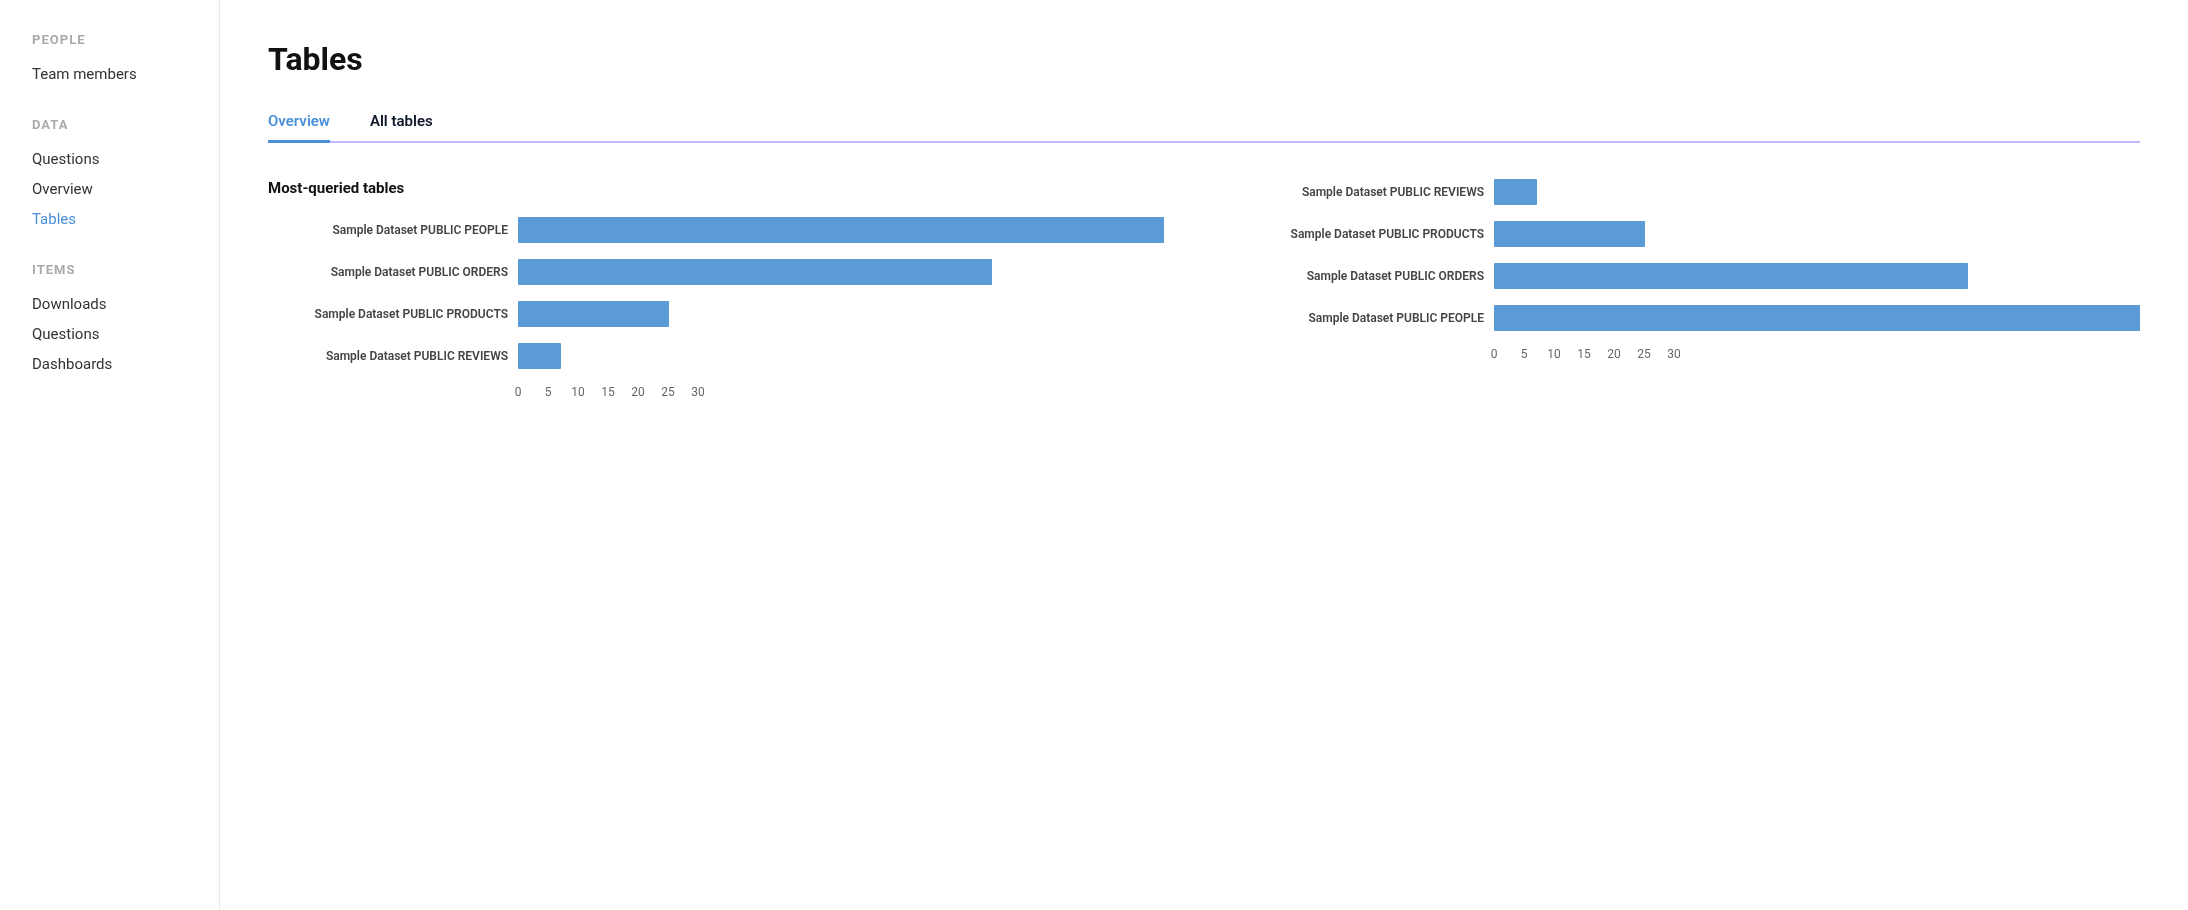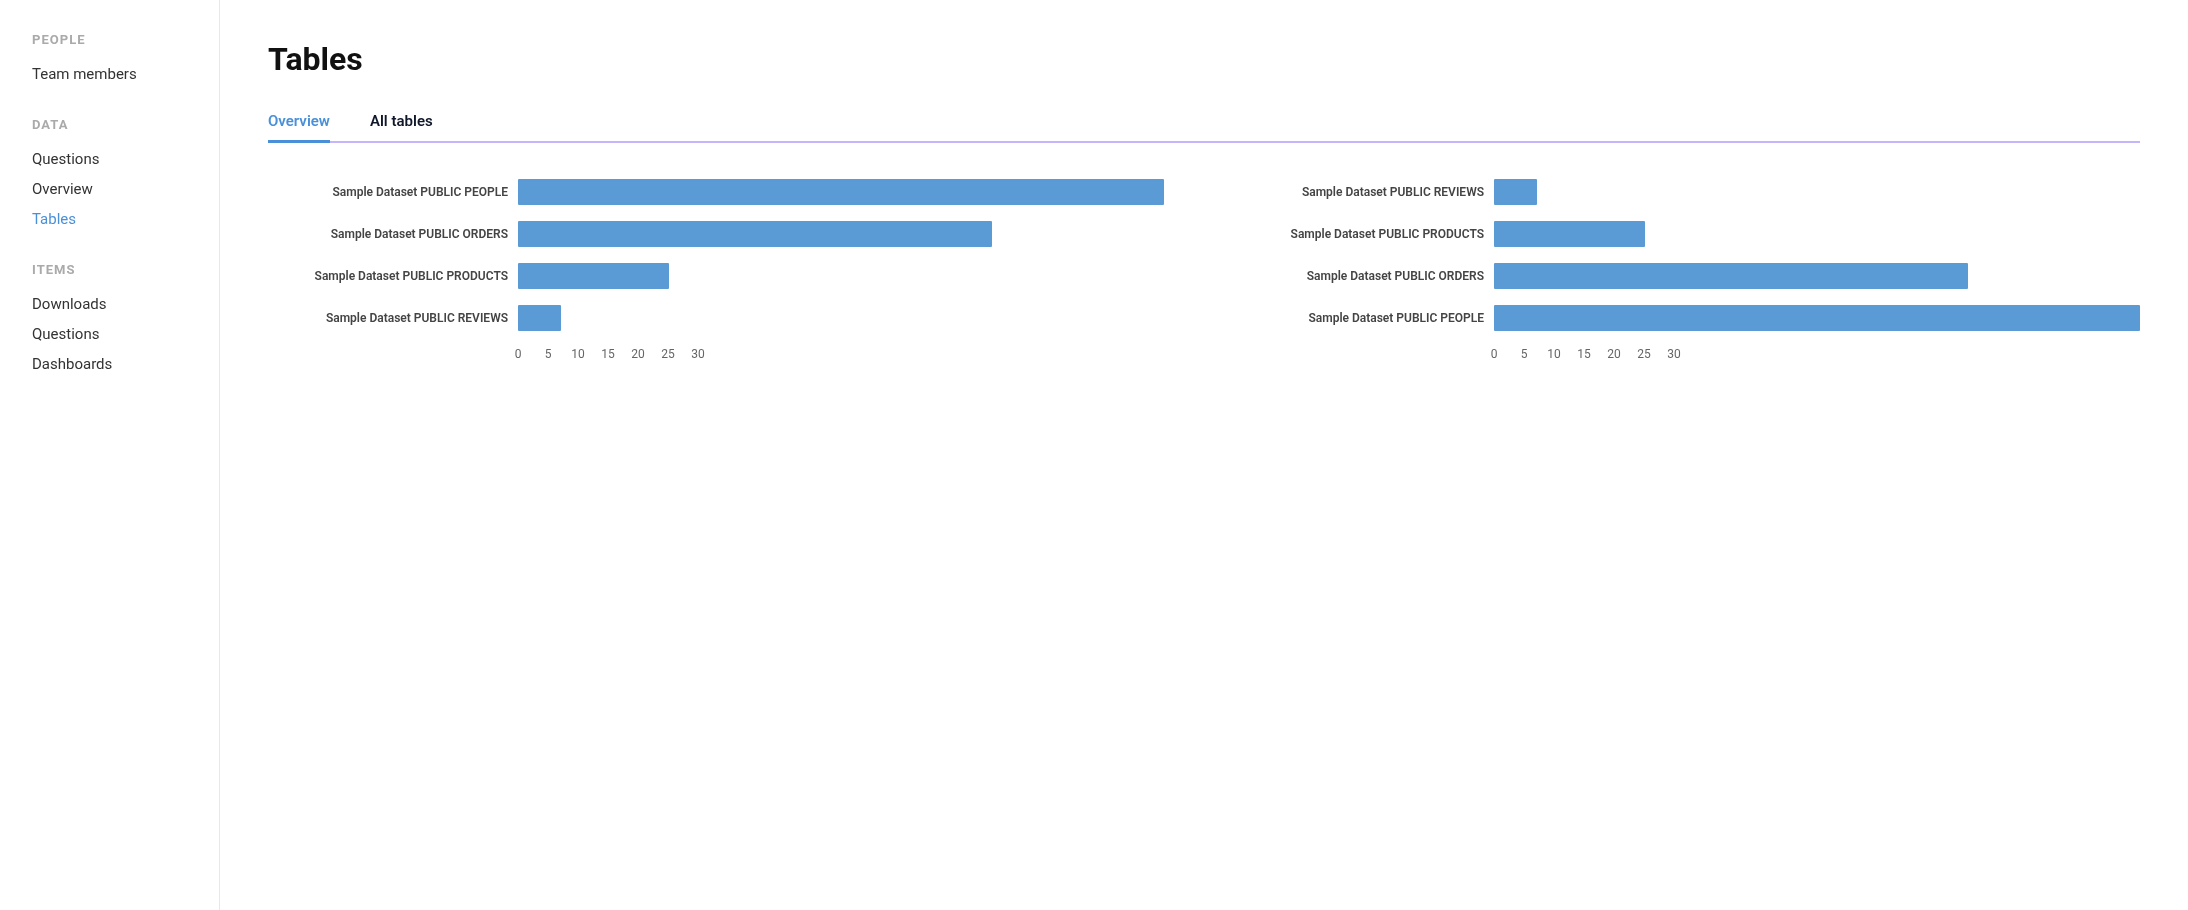--- a/index.html
+++ b/index.html
@@ -154,20 +154,21 @@
   <h1 class="page-title">Tables</h1>
 
   <div class="tabs" id="tabs-container">
       <div class="tab active">Overview</div>
       <div class="tab">All tables</div>
     </div>
 
   <div class="charts-row">
 
     <div class="chart-block">
+      <div class="chart-title" id="most-queried-title">Most-queried tables</div>
       <div class="chart-area" id="most-queried-bars">
           <div class="bar-row">
             <div class="bar-label">Sample Dataset PUBLIC PEOPLE</div>
             <div class="bar-container" style="width: 180px;">
               <div class="bar-fill" style="width: 100%;"></div>
             </div>
           </div>
           <div class="bar-row">
             <div class="bar-label">Sample Dataset PUBLIC ORDERS</div>
             <div class="bar-container" style="width: 180px;">

